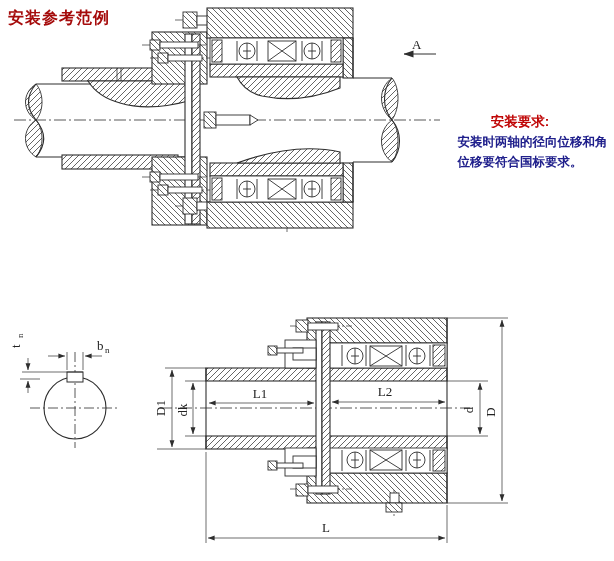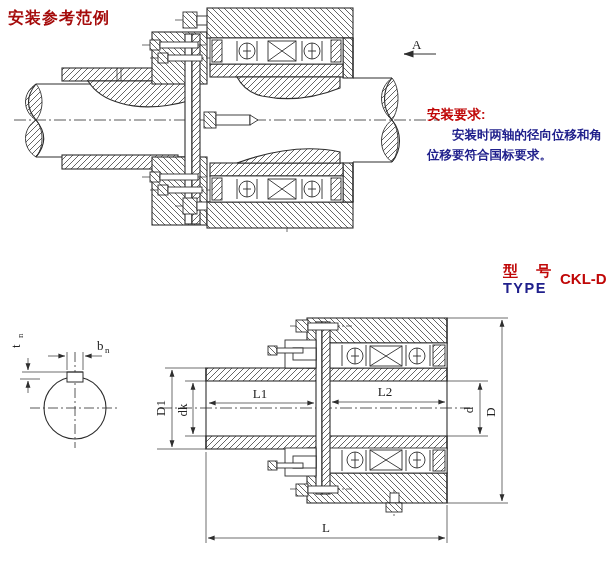--- a/index.html
+++ b/index.html
@@ -1,21 +1,21 @@
 <!DOCTYPE html>
 <html><head>
 <meta charset="utf-8">
 <style>
   html,body{margin:0;padding:0;background:#fff;}
   #page{position:relative;width:614px;height:561px;background:#fff;overflow:hidden;
         font-family:"Liberation Sans","DejaVu Sans",sans-serif;}
   #page-title{position:absolute;left:8px;top:8px;font-size:16px;font-weight:bold;
         letter-spacing:1px;color:#a50b0b;}
   #drawing-svg{position:absolute;left:0;top:0;}
-  #notes{position:absolute;left:427px;top:106px;width:186px;color:#20208c;}
+  #notes{position:absolute;left:427px;top:113px;width:186px;color:#20208c;text-align:center;}
   #notes .heading{color:#c00707;font-weight:bold;font-size:13.5px;display:block;margin-bottom:2px;}
   #notes p{margin:0;font-size:12.5px;font-weight:bold;line-height:19.5px;text-indent:2em;}
   #model{position:absolute;left:503px;top:262px;}
   #model .cn{color:#c00707;font-weight:bold;font-size:15px;letter-spacing:7px;line-height:18px;white-space:nowrap;}
   #model .en{color:#20208c;font-weight:bold;font-size:14.5px;letter-spacing:1.5px;line-height:17px;}
   #model .val{position:absolute;left:57px;top:8px;color:#c00707;font-weight:bold;font-size:15px;white-space:nowrap;}
   .dimtxt{font-family:"Liberation Serif","DejaVu Serif",serif;font-size:13px;fill:#222;}
   .dimsub{font-family:"Liberation Serif","DejaVu Serif",serif;font-size:9px;fill:#222;}
 </style>
 </head>
@@ -299,19 +299,14 @@
         <text class="dimtxt" stroke="none" text-anchor="middle" x="326" y="532">L</text>
       </g>
     </g>
   </svg>
 
   <div id="notes">
     <span class="heading">安装要求:</span>
     <p>安装时两轴的径向位移和角位移要符合国标要求。</p>
   </div>
 
-  <div id="model">
-    <div class="cn">型 号</div>
-    <div class="en">TYPE</div>
-    <div class="val">CKL-D</div>
-  </div>
 
 </div>
 
 </body></html>

